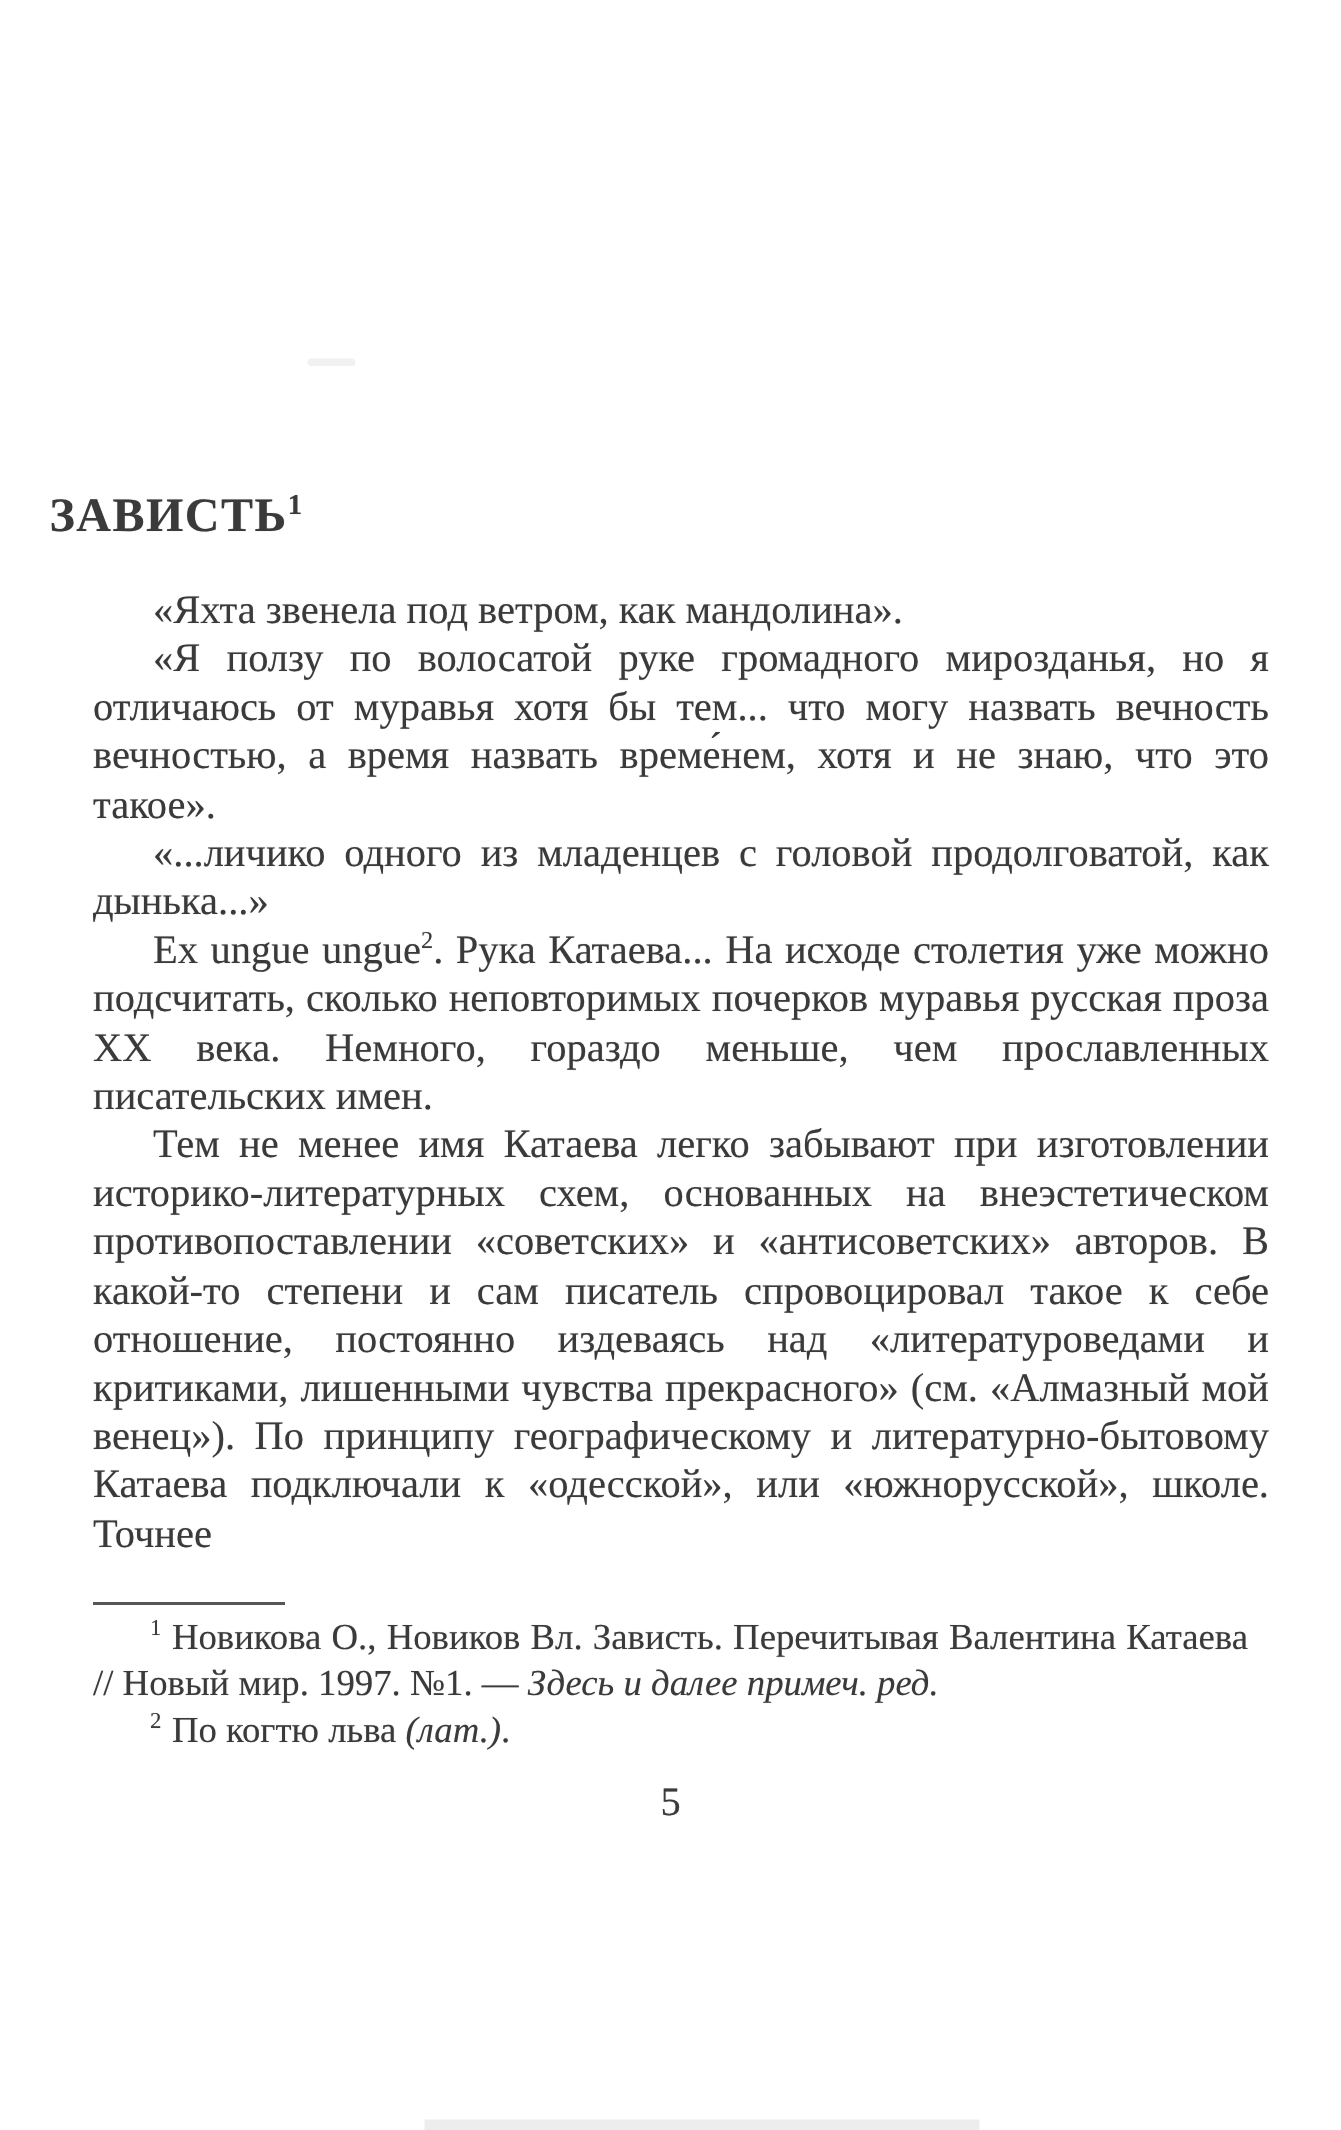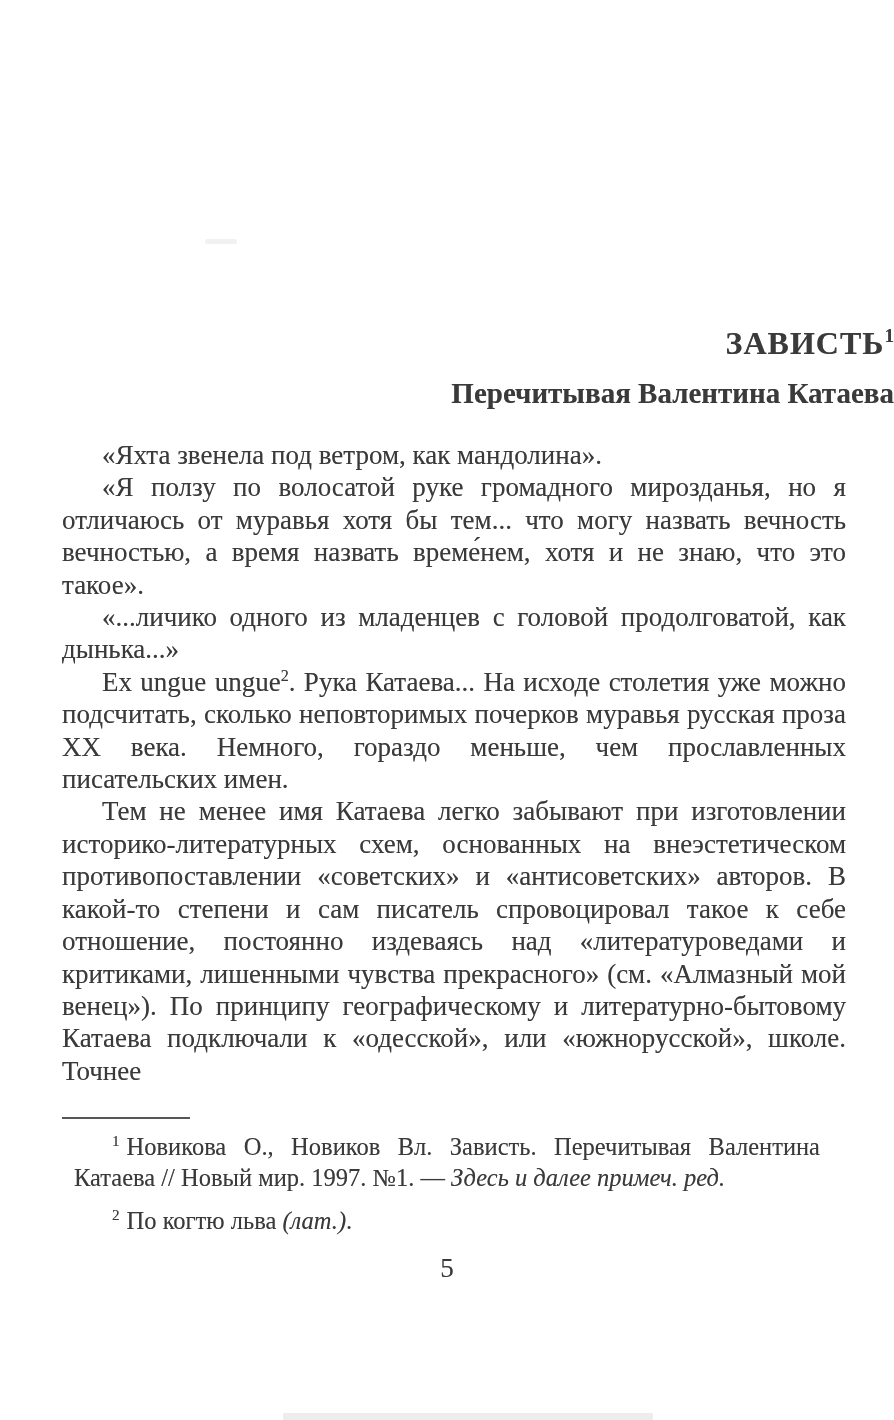--- a/index.html
+++ b/index.html
@@ -33,21 +33,22 @@
     left: 283px;
     bottom: 0;
     width: 370px;
     height: 7px;
     background: #ededed;
   }
 
   
   .heading {
     padding-top: 324px;
-    text-align: right;
+    text-align: left;
+    margin-left: 33px;
   }
   .chapter-title {
     margin: 0 0 13px 0;
     font-size: 32px;
     font-weight: bold;
     letter-spacing: 1px;
     line-height: 38px;
   }
   .chapter-title sup {
     font-size: 60%;
@@ -93,21 +94,21 @@
     height: 0;
     border-top: 2px solid #565656;
   }
   .footnotes {
     margin: 6px 62px 0 62px;
     font-size: 24.5px;
     line-height: 31px;
     text-align: justify;
   }
   .footnote {
-    margin: 12px;
+    margin: 0;
     text-indent: 38px;
   }
   .footnote sup {
     font-size: 62%;
     line-height: 0;
     vertical-align: super;
     margin-right: 7px;
   }
   .footnote em {
     font-style: italic;
@@ -122,21 +123,20 @@
 </style>
 </head>
 <body>
 
 <div class="page">
 
   <div class="scan-dash"></div>
 
   <header class="heading">
     <h1 class="chapter-title"><span>ЗАВИСТЬ</span><sup>1</sup></h1>
-    <h2 class="chapter-subtitle">Перечитывая Валентина Катаева</h2>
   </header>
 
   <main class="body-text">
     <p class="para">«Яхта звенела под ветром, как мандолина».</p>
     <p class="para">«Я ползу по волосатой руке громадного мирозданья, но я отличаюсь от муравья хотя бы тем... что могу назвать вечность вечностью, а время назвать време́нем, хотя и не знаю, что это такое».</p>
     <p class="para">«...личико одного из младенцев с головой продолговатой, как дынька...»</p>
     <p class="para"><span>Ex ungue ungue</span><sup>2</sup><span>. Рука Катаева... На исходе столетия уже можно подсчитать, сколько неповторимых почерков муравья русская проза XX века. Немного, гораздо меньше, чем прославленных писательских имен.</span></p>
     <p class="para">Тем не менее имя Катаева легко забывают при изготовлении историко-литературных схем, основанных на внеэстетическом противопоставлении «советских» и «антисоветских» авторов. В какой-то степени и сам писатель спровоцировал такое к себе отношение, постоянно издеваясь над «литературоведами и критиками, лишенными чувства прекрасного» (см. «Алмазный мой венец»). По принципу географическому и литературно-бытовому Катаева подключали к «одесской», или «южнорусской», школе. Точнее</p>
   </main>
 

